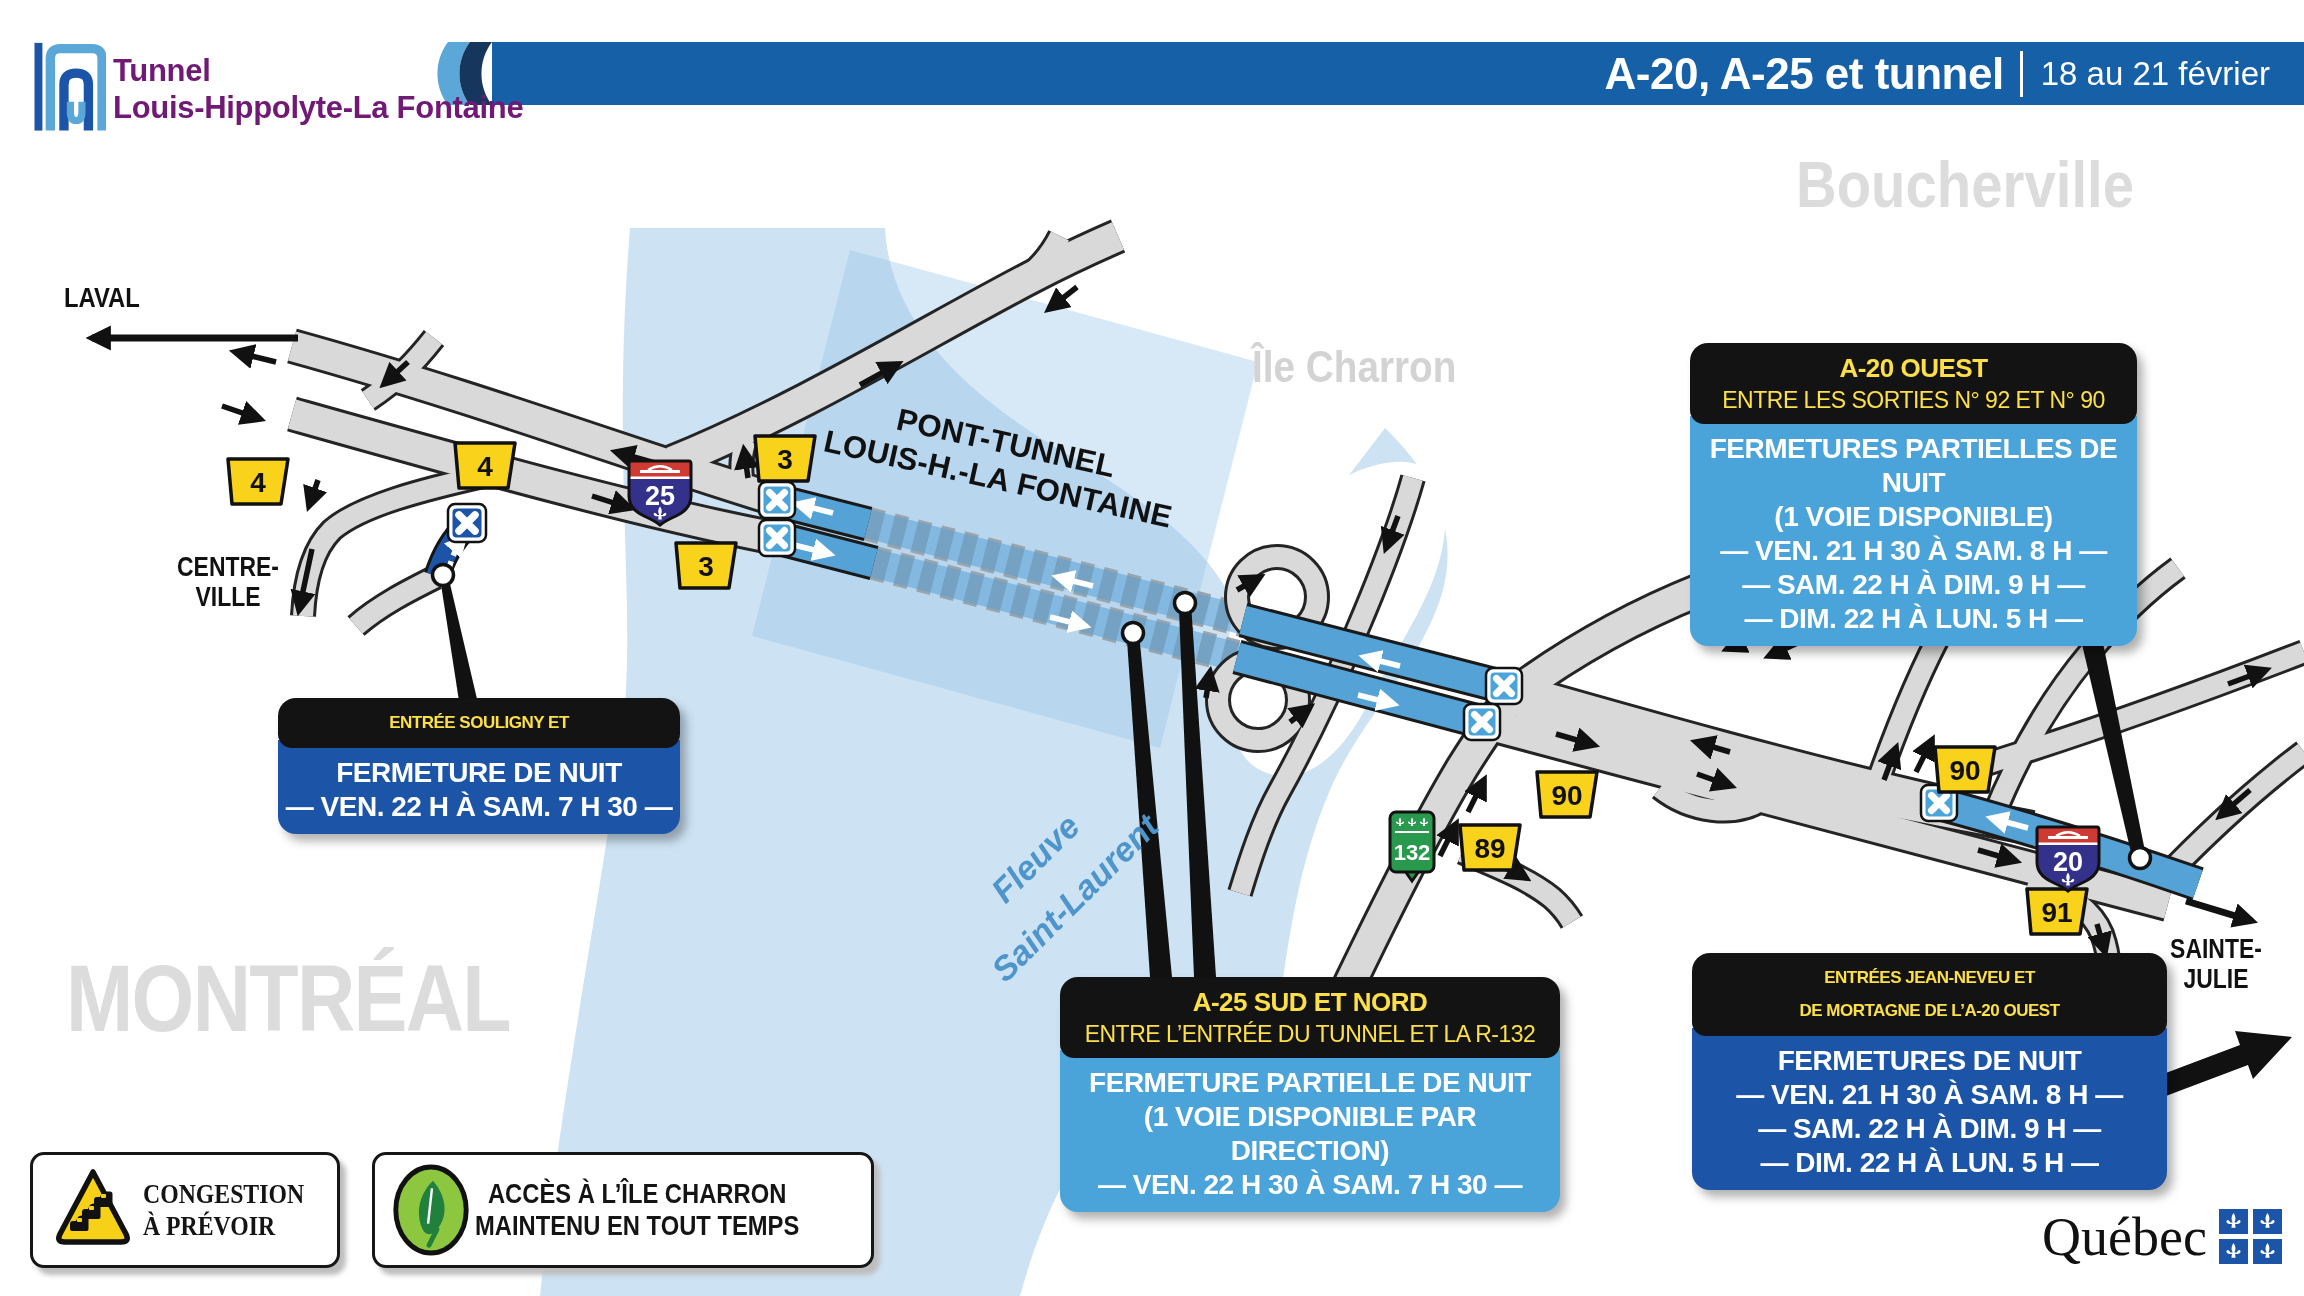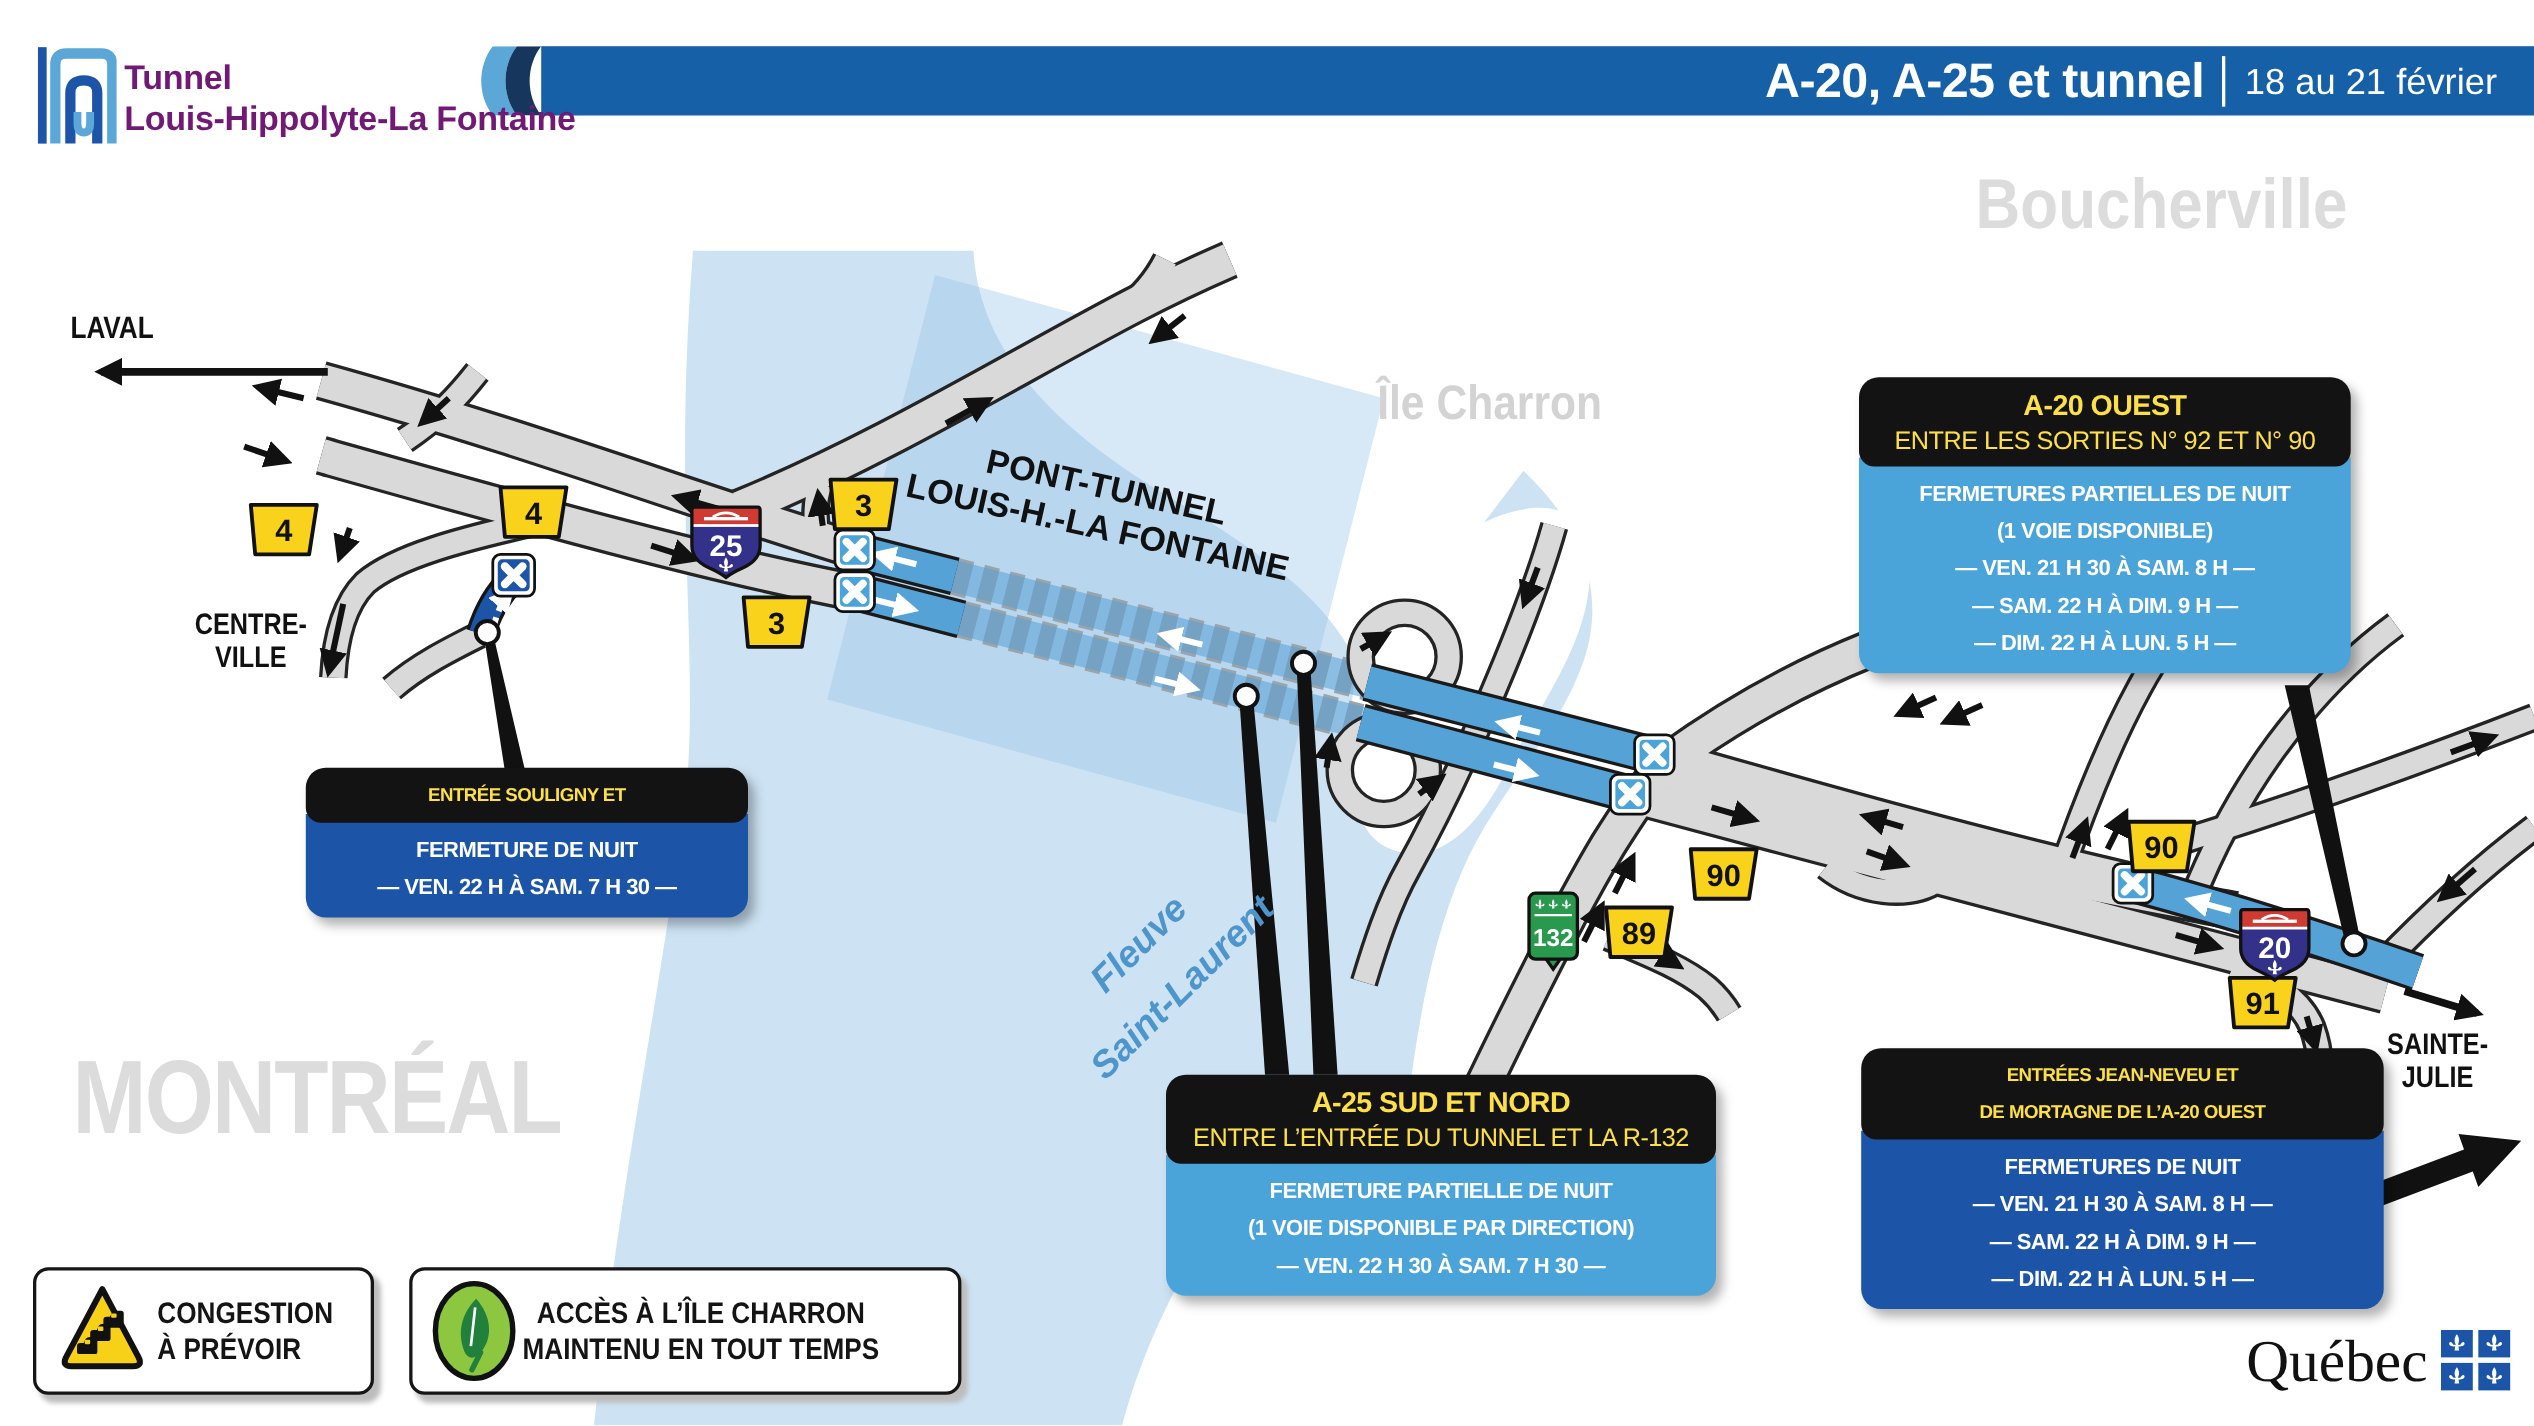--- a/index.html
+++ b/index.html
@@ -39,30 +39,30 @@
   .co{position:absolute;filter:drop-shadow(6px 7px 5px rgba(0,0,0,.30));}
   .co-head{position:relative;z-index:2;background:#131313;color:#fde047;text-align:center;
            border-radius:18px 18px 14px 14px;padding:8px 6px 9px 6px;}
   .co-body{position:relative;z-index:1;color:#fff;text-align:center;border-radius:0 0 18px 18px;
            margin-top:-8px;padding:16px 4px 10px 4px;}
   .co-body.full{background:#1c55a7;}
   .co-body.partial{background:#4aa3d9;}
   .t1{font-size:26px;font-weight:bold;line-height:34px;letter-spacing:-0.5px;}
   .t1s{font-size:17px;font-weight:bold;line-height:33px;letter-spacing:-0.5px;}
   .t2{font-size:23px;font-weight:normal;line-height:30px;letter-spacing:-0.5px;}
-  .b1{font-size:20px;font-weight:bold;line-height:34px;letter-spacing:-0.5px;}
+  .b1{font-size:28px;font-weight:bold;line-height:34px;letter-spacing:-0.5px;}
   #co-souligny{left:278px;top:698px;width:402px;}
   #co-a20{left:1690px;top:343px;width:447px;}
   #co-a25{left:1060px;top:977px;width:500px;}
   #co-jn{left:1692px;top:953px;width:475px;}
 
   
   .legend{position:absolute;background:#fff;border:3px solid #161616;border-radius:14px;
           box-shadow:6px 7px 5px #bdbdbd;display:flex;align-items:center;box-sizing:border-box;}
-  #legend-congestion{left:30px;top:1152px;width:310px;height:116px;padding-left:10px;}
+  #legend-congestion{left:30px;top:1152px;width:310px;height:116px;padding-left:10px;font-family:Liberation Serif, serif;}
   #legend-acces{left:372px;top:1152px;width:502px;height:116px;padding-left:12px;text-align:center;}
   .legend-txt{color:#141414;font-weight:bold;font-size:27px;line-height:32px;
               transform:scaleX(.88);transform-origin:0 50%;white-space:nowrap;}
 
   
   #quebec{position:absolute;left:2042px;top:1206px;display:flex;align-items:center;}
   #quebec .word{font-family:"Liberation Serif",serif;font-size:54px;color:#111;letter-spacing:0px;}
   #quebec svg{margin-left:12px;}
 
   

